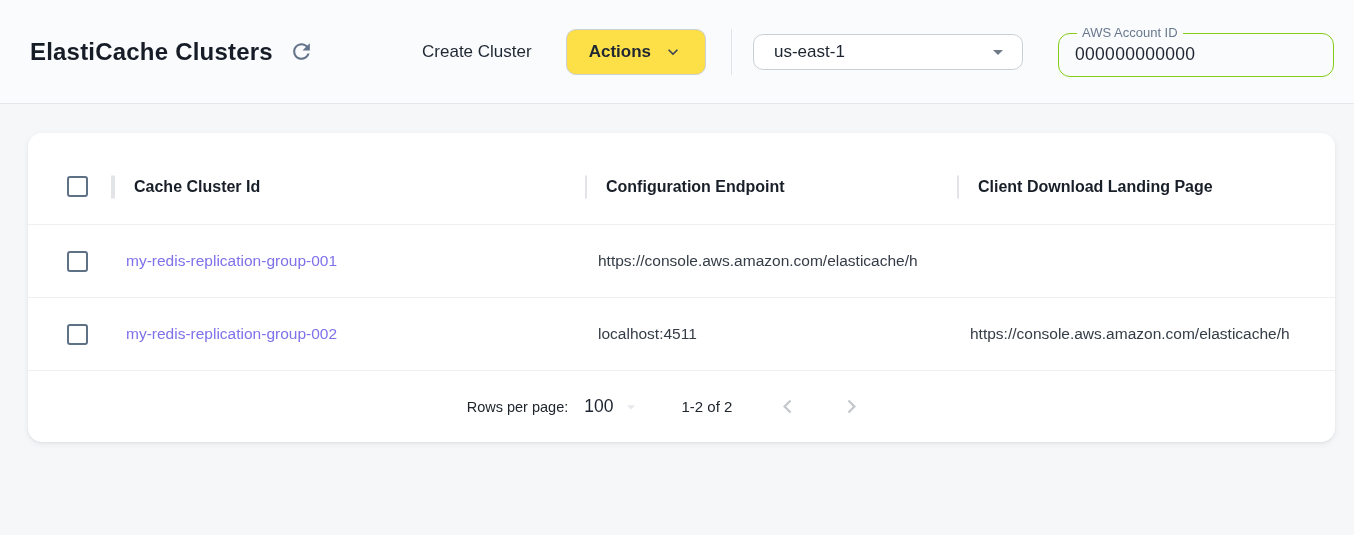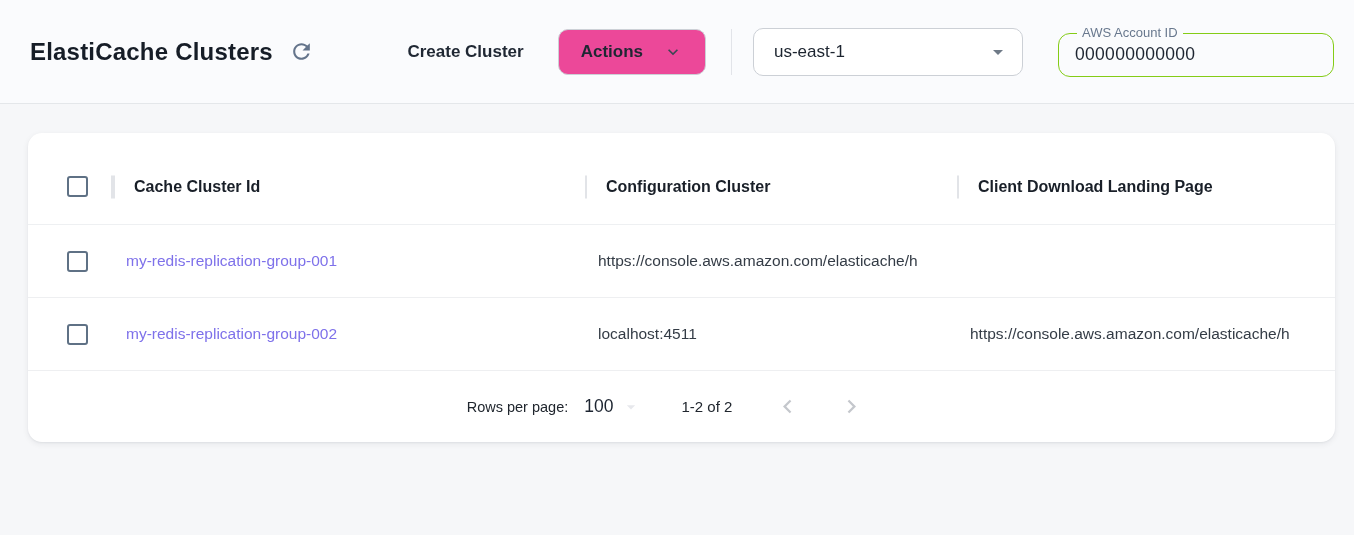--- a/index.html
+++ b/index.html
@@ -34,48 +34,48 @@
     color: #64748b;
     cursor: pointer;
     display: inline-flex; align-items: center; justify-content: center;
   }
   .refresh-btn svg { width: 25px; height: 25px; }
 
   .create-btn {
     margin-left: auto;
     border: none; background: transparent;
     font-family: inherit;
-    font-size: 17px; font-weight: 700;
+    font-size: 17px; font-weight: 400;
     color: #1f2733;
     cursor: pointer;
     white-space: nowrap;
   }
   .actions-btn {
     margin-left: 34px;
     height: 46px;
     padding: 0 22px;
-    background: #ec4899;
+    background: #fde047;
     border: 1px solid #ccd0d6;
     border-radius: 10px;
-    display: inline-flex; align-items: center; gap: 20px;
+    display: inline-flex; align-items: center; gap: 12px;
     font-family: inherit;
     font-size: 17px; font-weight: 600;
     color: #1f2733;
     cursor: pointer;
   }
   .actions-btn svg { width: 20px; height: 20px; fill: #3c4653; }
 
   .toolbar-divider {
     width: 1px; height: 46px;
     background: #e2e4e9;
     margin: 0 21px 0 25px;
   }
 
   .region-select {
-    width: 270px; height: 48px;
+    width: 270px; height: 36px;
     background: #fff;
     border: 1px solid #ccd0d6;
     border-radius: 10px;
     display: flex; align-items: center;
     padding: 0 12px 0 20px;
     font-size: 17px;
     color: #1c242f;
     cursor: pointer;
   }
   .region-select .caret { margin-left: auto; }
@@ -239,21 +239,21 @@
   </fieldset>
 </div>
 
 <div class="card">
 
   <div class="grid-row grid-head">
     <div class="cell-check head-sep">
       <button class="checkbox"></button>
     </div>
     <div class="head-cell">Cache Cluster Id</div>
-    <div class="head-cell">Configuration Cluster</div>
+    <div class="head-cell">Configuration Endpoint</div>
     <div class="head-cell">Client Download Landing Page</div>
   </div>
 
   <div class="grid-row grid-body-row">
     <div class="cell-check">
       <button class="checkbox"></button>
     </div>
     <div class="body-cell">
       <a class="cell-link">my-redis-replication-group-001</a>
     </div>

